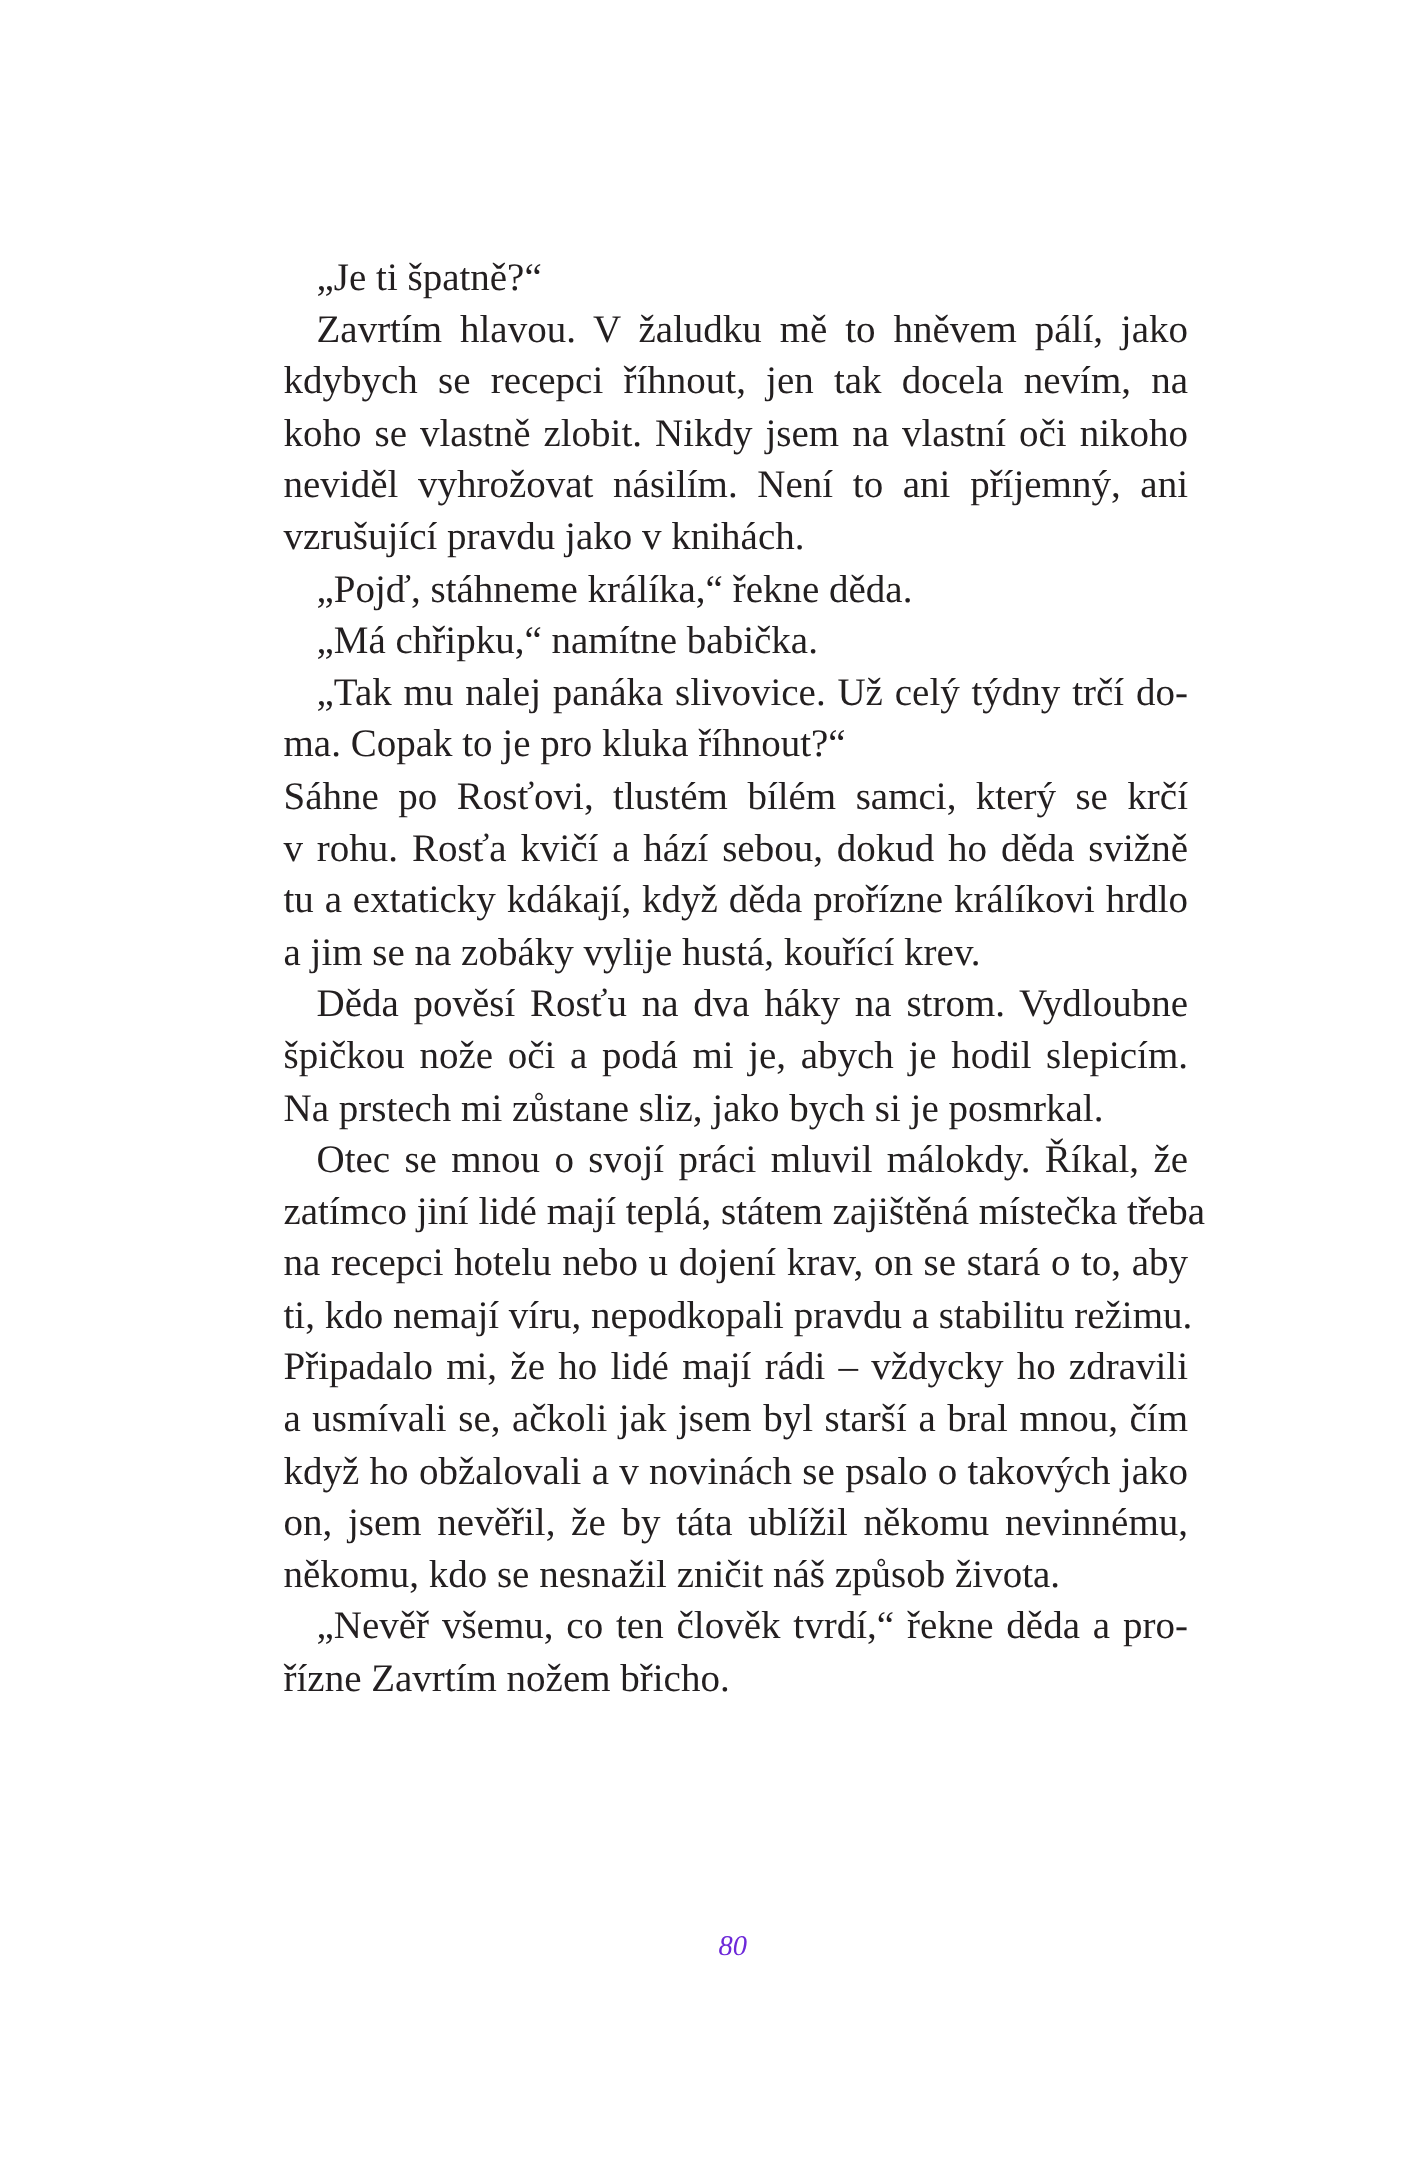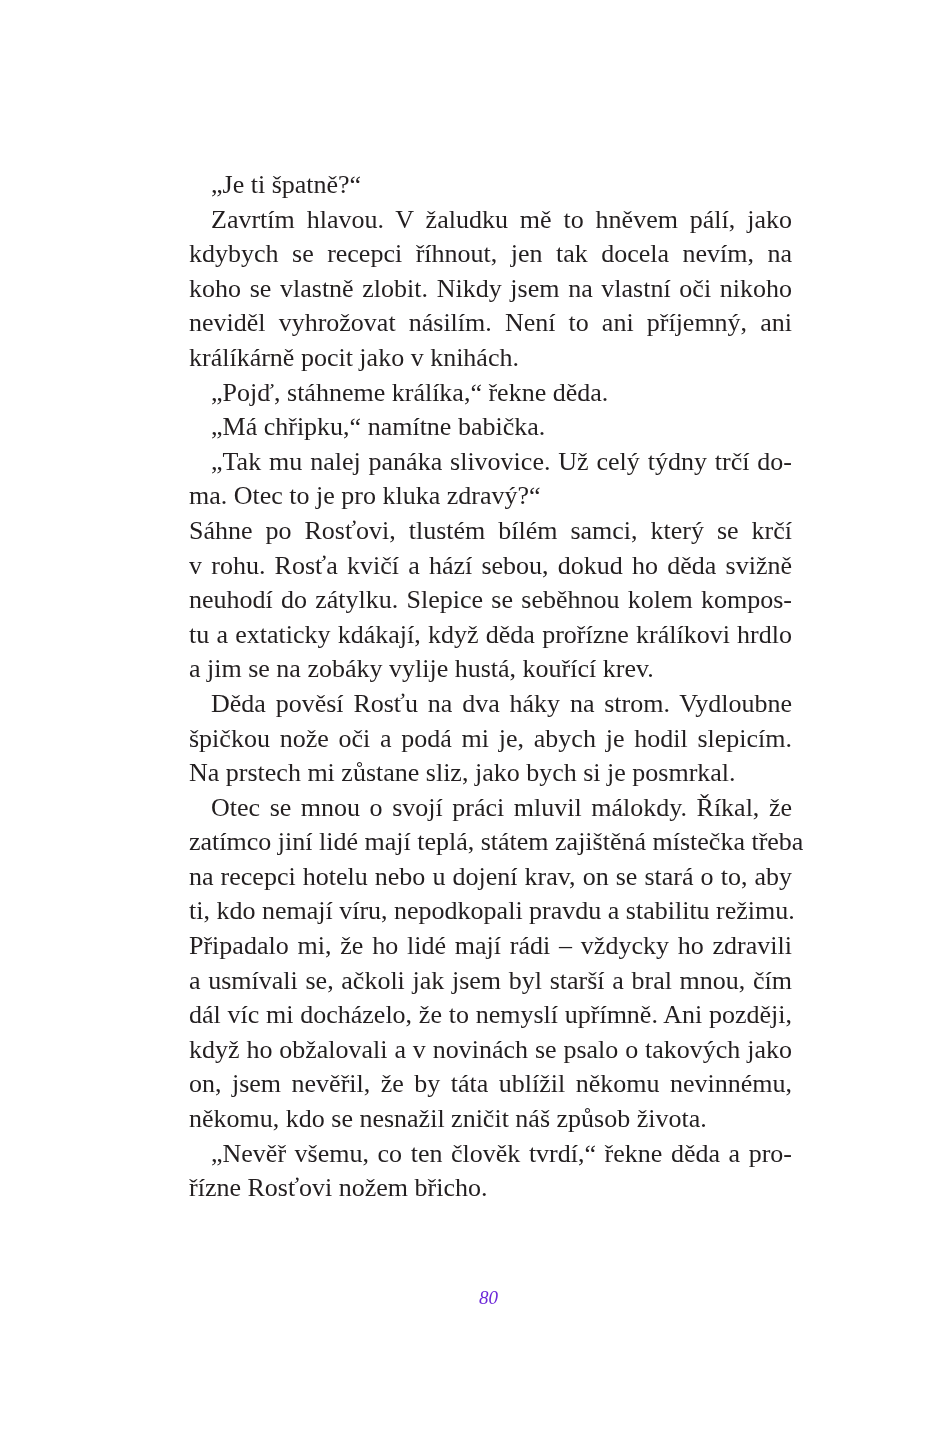--- a/index.html
+++ b/index.html
@@ -26,40 +26,38 @@
 </head>
 <body>
 
 <div class="page">
   <div class="text-block" id="text-block">
       <span class="line indent last">„Je ti špatně?“</span>
       <span class="line indent">Zavrtím hlavou. V žaludku mě to hněvem pálí, jako</span>
       <span class="line">kdybych se recepci říhnout, jen tak docela nevím, na</span>
       <span class="line">koho se vlastně zlobit. Nikdy jsem na vlastní oči nikoho</span>
       <span class="line">neviděl vyhrožovat násilím. Není to ani příjemný, ani</span>
-      <span class="line last">králíkárně pocit jako v knihách.</span>
+      <span class="line last">vzrušující pravdu jako v knihách.</span>
       <span class="line indent last">„Pojď, stáhneme králíka,“ řekne děda.</span>
       <span class="line indent last">„Má chřipku,“ namítne babička.</span>
       <span class="line indent">„Tak mu nalej panáka slivovice. Už celý týdny trčí do-</span>
-      <span class="line last">ma. Otec to je pro kluka zdravý?“</span>
+      <span class="line last">ma. Copak to je pro kluka říhnout?“</span>
       <span class="line">Sáhne po Rosťovi, tlustém bílém samci, který se krčí</span>
       <span class="line">v rohu. Rosťa kvičí a hází sebou, dokud ho děda svižně</span>
-      <span class="line">neuhodí do zátylku. Slepice se seběhnou kolem kompos-</span>
       <span class="line">tu a extaticky kdákají, když děda prořízne králíkovi hrdlo</span>
       <span class="line last">a jim se na zobáky vylije hustá, kouřící krev.</span>
       <span class="line indent">Děda pověsí Rosťu na dva háky na strom. Vydloubne</span>
       <span class="line">špičkou nože oči a podá mi je, abych je hodil slepicím.</span>
       <span class="line last">Na prstech mi zůstane sliz, jako bych si je posmrkal.</span>
       <span class="line indent">Otec se mnou o svojí práci mluvil málokdy. Říkal, že</span>
       <span class="line">zatímco jiní lidé mají teplá, státem zajištěná místečka třeba</span>
       <span class="line">na recepci hotelu nebo u dojení krav, on se stará o to, aby</span>
       <span class="line">ti, kdo nemají víru, nepodkopali pravdu a stabilitu režimu.</span>
       <span class="line">Připadalo mi, že ho lidé mají rádi – vždycky ho zdravili</span>
       <span class="line">a usmívali se, ačkoli jak jsem byl starší a bral mnou, čím</span>
-      <span class="line">dál víc mi docházelo, že to nemyslí upřímně. Ani později,</span>
       <span class="line">když ho obžalovali a v novinách se psalo o takových jako</span>
       <span class="line">on, jsem nevěřil, že by táta ublížil někomu nevinnému,</span>
       <span class="line last">někomu, kdo se nesnažil zničit náš způsob života.</span>
       <span class="line indent">„Nevěř všemu, co ten člověk tvrdí,“ řekne děda a pro-</span>
-      <span class="line last">řízne Rosťovi nožem břicho.</span>
+      <span class="line last">řízne Zavrtím nožem břicho.</span>
     </div>
   <div class="page-number">80</div>
 </div>
 
 </body></html>

